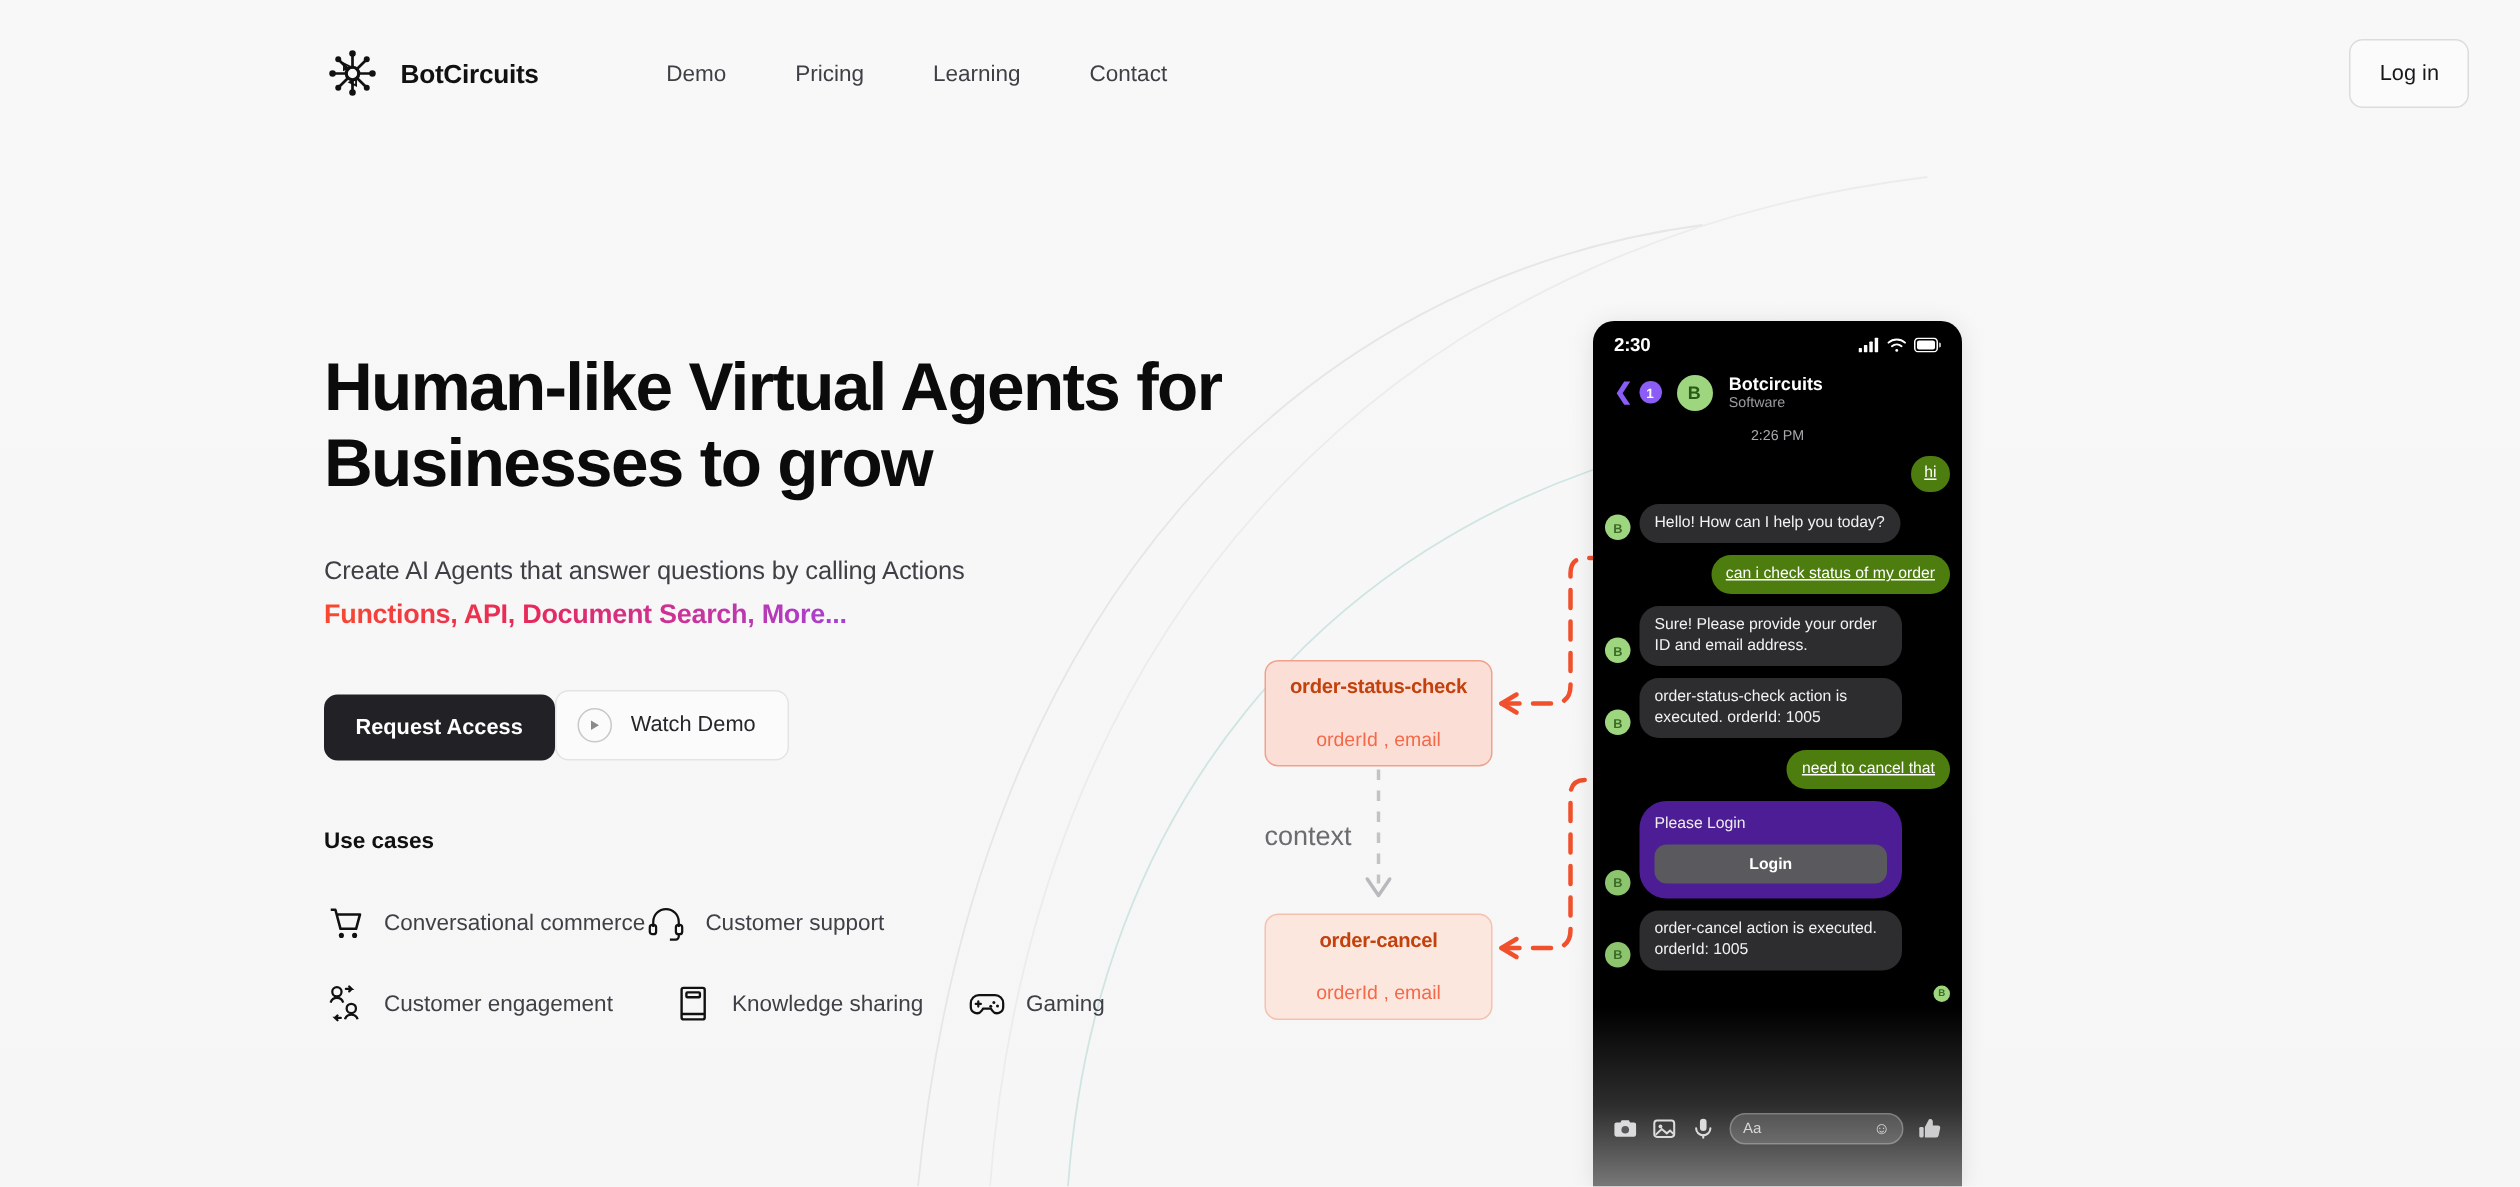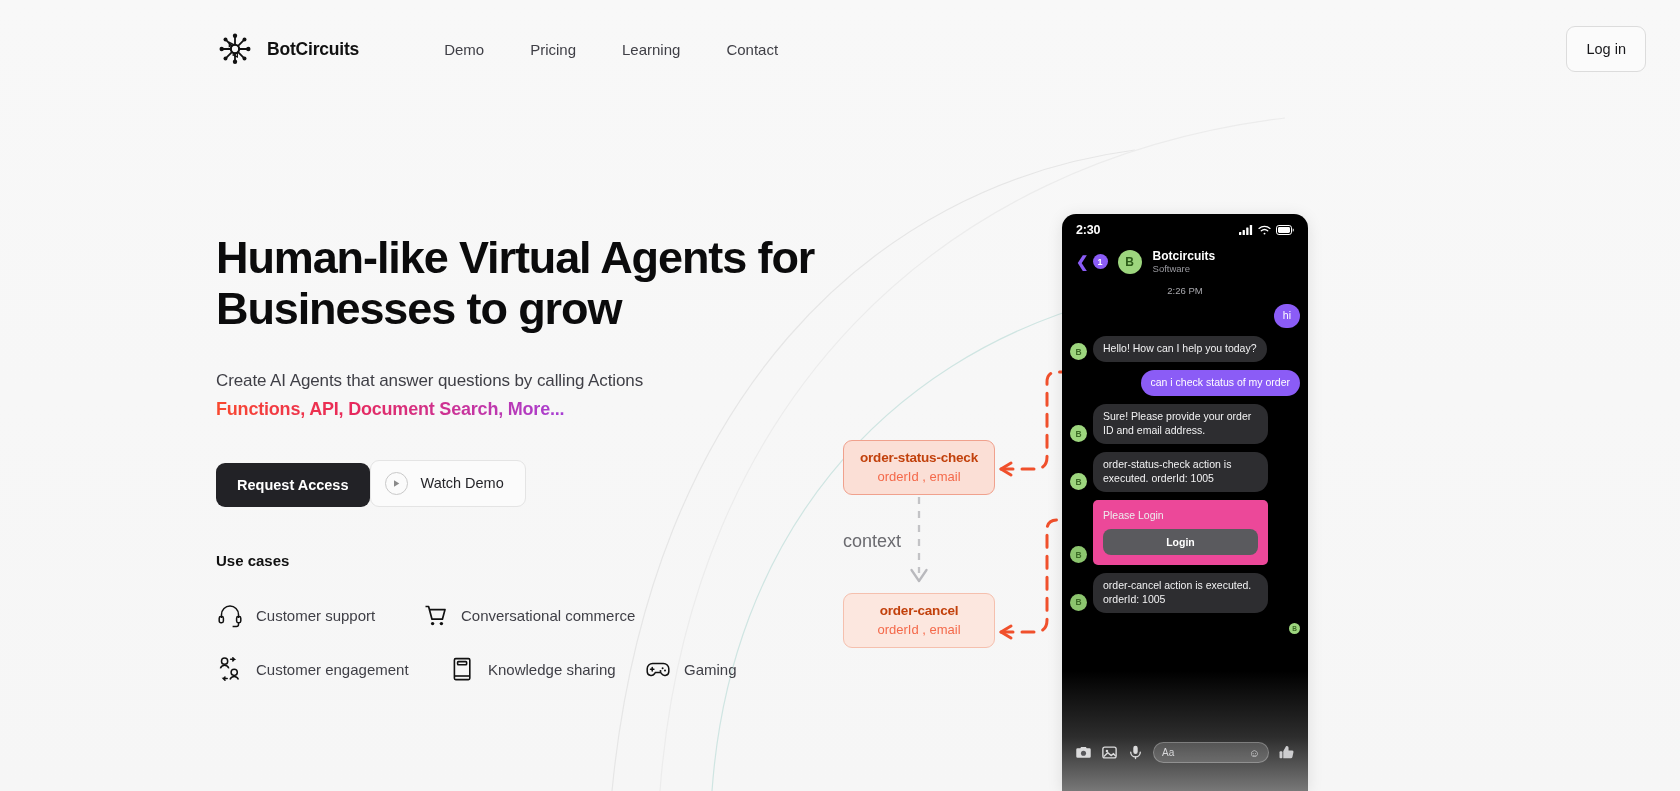--- a/index.html
+++ b/index.html
@@ -91,21 +91,21 @@
 
   
   .flow { position: absolute; left: 843px; top: 440px; z-index: 12; }
   .flow-box {
     width: 152px; border: 1.5px solid #f0a18d; background: #fbdfd6;
     border-radius: 9px; padding: 9px 8px 10px;
     text-align: center;
   }
   .flow-box.faded { background: #fce7df; border-color: #f5c0ae; }
   .flow-name { font-size: 13.5px; font-weight: 700; color: #c2410c; letter-spacing: -0.2px; }
-  .flow-args { font-size: 13px; color: #f4694a; margin-top: 4px; }
+  .flow-args { font-size: 13px; color: #f4694a; margin-top: 20px; }
   .flow-mid { height: 98px; position: relative; }
   .ctx-label {
     position: absolute; left: 0; right: 0; top: 36px; text-align: left;
     font-size: 18px; color: #6b6b70;
   }
 
   
   .phone {
     position: absolute; left: 1062px; top: 214px;
     width: 246px; height: 577px;
@@ -147,26 +147,26 @@
     color: #3c6b26; font-size: 8.5px; font-weight: 700;
     display: flex; align-items: center; justify-content: center;
     flex: 0 0 17px; margin-right: 6px; margin-bottom: 2px;
   }
   .avatar-sm.dim { background: #8cc56e; }
   .bub {
     border-radius: 13px; padding: 6px 10px;
     font-size: 10.5px; line-height: 1.33; max-width: 175px;
   }
   .bub.in { background: #2d2d30; color: #f2f2f3; }
-  .bub.out { background: #8b5cf6; color: #fff; }
+  .bub.out { background: #4d7c0f; color: #fff; text-decoration: underline; }
   .bub.out.small { padding: 5px 9px; }
   .bub a { color: #dfe0ff; text-decoration: underline; }
 
   .card {
-    background: #ec4899; border-radius: 5px; padding: 9px 10px 10px;
+    background: #4c1d95; border-radius: 18px; padding: 9px 10px 10px;
     width: 175px;
   }
   .card-text { font-size: 10.5px; color: #ededee; }
   .card-btn {
     margin-top: 8px; width: 100%;
     background: #5a5a5e; border: none; border-radius: 8px;
     color: #fff; font-size: 10.5px; font-weight: 700; padding: 7px 0;
     cursor: pointer; font-family: "Liberation Sans", sans-serif;
   }
   .tiny-dot {
@@ -259,36 +259,36 @@
         <span>Watch Demo</span>
       </button>
     </div>
   </div>
 
   <div class="usecases">
     <div class="uc-title">Use cases</div>
     <div class="uc-grid">
 
       <div class="uc-row">
+        <div class="uc-item">
+          <svg class="uc-ico" viewBox="0 0 28 28" fill="none" stroke="#111" stroke-width="1.7" stroke-linejoin="round">
+            <path d="M4.5 5.5 H7.6 L11 18.2 H21.4 L24 8.6 H8.4"></path>
+            <circle cx="11.6" cy="22.6" r="1.7" fill="#111" stroke="none"></circle>
+            <circle cx="20.4" cy="22.6" r="1.7" fill="#111" stroke="none"></circle>
+          </svg>
+          <span class="uc-label">Conversational commerce</span>
+        </div>
         <div class="uc-item" style="width:205px">
           <svg class="uc-ico" viewBox="0 0 28 28" fill="none" stroke="#111" stroke-width="1.5">
             <path d="M5.5 17 V13.5 A8.5 8.5 0 0 1 22.5 13.5 V17"></path>
             <rect x="3.2" y="15.6" width="4.2" height="6.2" rx="1.7"></rect>
             <rect x="20.6" y="15.6" width="4.2" height="6.2" rx="1.7"></rect>
             <path d="M22.5 21.8 V23.4 A2 2 0 0 1 20.5 25.4 H16.6"></path>
           </svg>
           <span class="uc-label">Customer support</span>
-        </div>
-        <div class="uc-item">
-          <svg class="uc-ico" viewBox="0 0 28 28" fill="none" stroke="#111" stroke-width="1.7" stroke-linejoin="round">
-            <path d="M4.5 5.5 H7.6 L11 18.2 H21.4 L24 8.6 H8.4"></path>
-            <circle cx="11.6" cy="22.6" r="1.7" fill="#111" stroke="none"></circle>
-            <circle cx="20.4" cy="22.6" r="1.7" fill="#111" stroke="none"></circle>
-          </svg>
-          <span class="uc-label">Conversational commerce</span>
         </div>
       </div>
 
       <div class="uc-row">
         <div class="uc-item" style="width:232px">
           <svg class="uc-ico" viewBox="0 0 28 28" fill="none" stroke="#111" stroke-width="1.5">
             <circle cx="8.6" cy="6.2" r="3.1"></circle>
             <path d="M4.4 13.4 A4.4 4.4 0 0 1 12.8 13.4"></path>
             <circle cx="18.2" cy="17.3" r="3.1"></circle>
             <path d="M14 24.5 A4.4 4.4 0 0 1 22.4 24.5"></path>
@@ -402,20 +402,23 @@
         <div class="avatar-sm">B</div>
         <div class="bub in">Sure! Please provide your order ID and email address.</div>
       </div>
 
 
       <div class="row">
         <div class="avatar-sm">B</div>
         <div class="bub in">order-status-check action is executed. orderId: 1005</div>
       </div>
 
+      <div class="row out">
+        <div class="bub out">need to cancel that</div>
+      </div>
 
       <div class="row">
         <div class="avatar-sm dim">B</div>
         <div class="card">
           <div class="card-text">Please Login</div>
           <button class="card-btn">Login</button>
         </div>
       </div>
 
       <div class="row">

